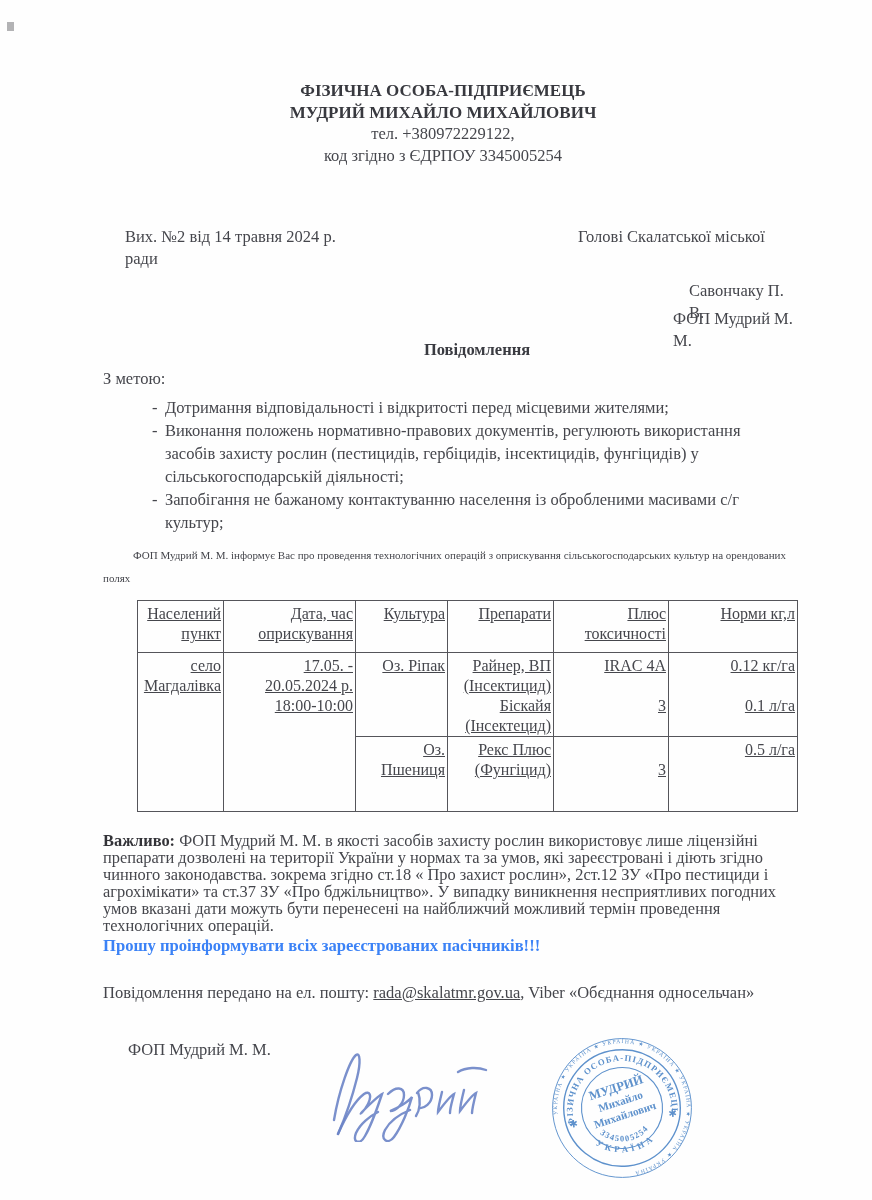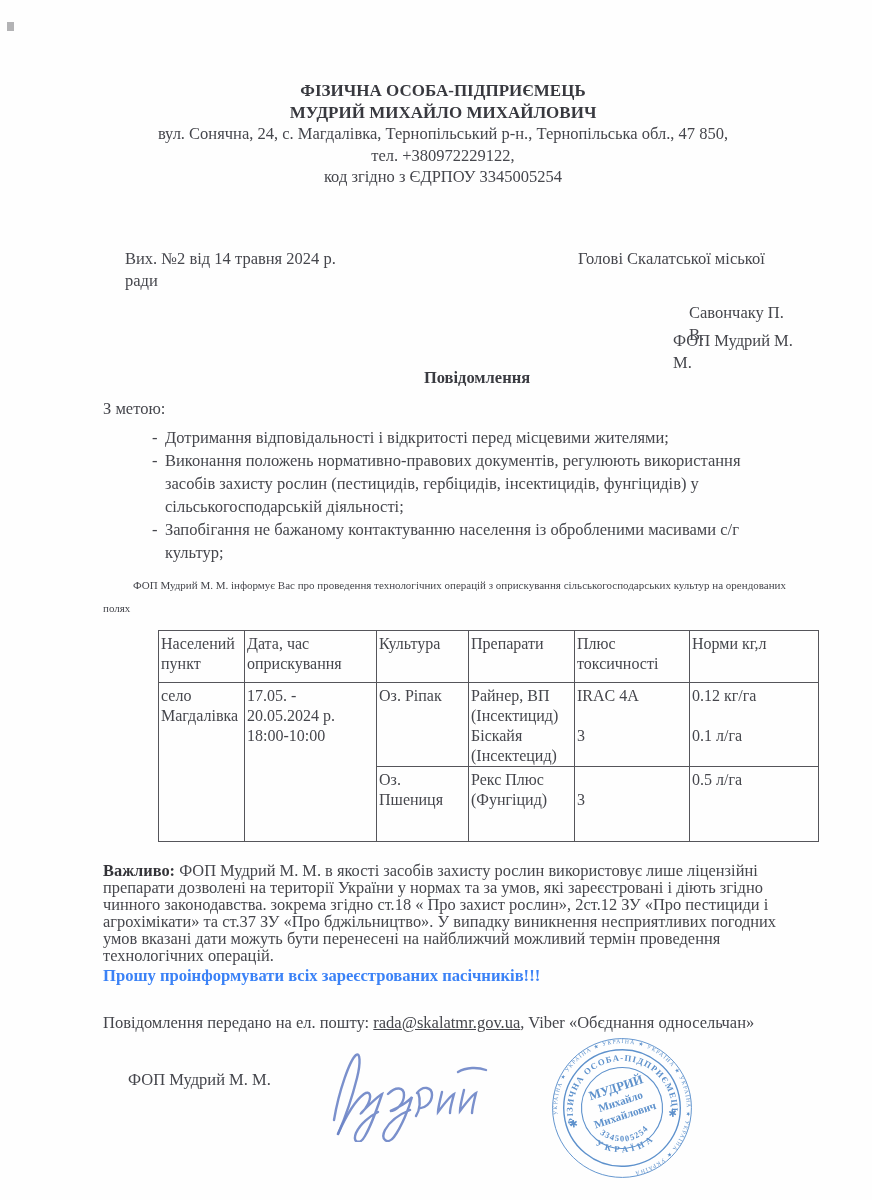--- a/index.html
+++ b/index.html
@@ -17,30 +17,30 @@
   .speck{position:absolute;left:7px;top:22px;width:7px;height:9px;background:#8a8a8e;opacity:.65;}
   
   .letterhead{text-align:center;line-height:21.5px;font-size:16.5px;width:100%;transform:translateX(-6px);}
   .letterhead .bold{font-weight:bold;font-size:17px;color:#38393f;}
   
   .ref-block{position:relative;height:112px;margin-top:58px;font-size:16.5px;line-height:22px;}
   .ref-left{position:absolute;left:22px;top:2px;}
   .addressee-1{position:absolute;left:475px;top:2px;}
   .addressee-2{position:absolute;left:586px;top:56px;}
   .addressee-3{position:absolute;left:570px;top:84px;}
-  .doc-title{font-weight:bold;text-align:center;font-size:16.5px;line-height:23px;margin:8px;text-indent:56px;color:#3a3b41;}
+  .doc-title{font-weight:bold;text-align:center;font-size:16.5px;line-height:23px;margin:2px;text-indent:56px;color:#3a3b41;}
   .purpose-label{margin-top:6px;font-size:16.5px;line-height:23px;}
   .bullets{margin-top:6px;font-size:16.5px;line-height:23px;}
   .bullet{display:flex;padding-left:49px;}
   .bullet .dash{width:13px;flex:none;}
   .bullet .btxt{width:600px;}
   .intro{margin:10px 0 0 0;font-size:11px;line-height:23px;text-indent:30px;width:692px;}
   
-  table.spray{border-collapse:collapse;margin:10px 0 0 55px;table-layout:fixed;width:660px;
-    font-size:16px;line-height:20px;text-align:left;color:#45464c;}
+  table.spray{border-collapse:collapse;margin:10px 0 0 34px;table-layout:fixed;width:660px;
+    font-size:16px;line-height:20px;text-align:right;color:#45464c;text-decoration:underline;}
   table.spray td,table.spray th{border:1px solid #55555a;vertical-align:top;padding:3px 2px 0 2px;font-weight:normal;}
   .preline{white-space:pre-line;}
   .c1{width:86px;} .c2{width:132px;} .c3{width:92px;} .c4{width:106px;} .c5{width:115px;} .c6{width:129px;}
   tr.hdr{height:52px;} tr.r1{height:78px;} tr.r2{height:75px;}
   
   .important{margin:20px 0 0 0;font-size:16.4px;line-height:17px;width:695px;}
   .important b{color:#333338;}
   .request{margin:0;font-weight:bold;font-size:16.6px;line-height:23px;color:#3b82f6;}
   .transmission{margin:24px 0 0 0;font-size:16.5px;line-height:23px;width:770px;}
   .email-link{color:#45464c;text-decoration:underline;cursor:pointer;}
@@ -54,21 +54,20 @@
 </style>
 </head>
 <body>
 
 <div class="page">
   <div class="speck"></div>
 
   <header class="letterhead">
     <div class="bold">ФІЗИЧНА ОСОБА-ПІДПРИЄМЕЦЬ</div>
     <div class="bold">МУДРИЙ МИХАЙЛО МИХАЙЛОВИЧ</div>
-    <div>вул. Сонячна, 24, с. Магдалівка, Тернопільський р-н., Тернопільська обл., 47 850,</div>
     <div>тел. +380972229122,</div>
     <div>код згідно з ЄДРПОУ 3345005254</div>
   </header>
 
   <section class="ref-block">
     <div class="ref-left">
       <div>Вих. №2 від 14 травня 2024 р.</div>
       <div>ради</div>
     </div>
     <div class="addressee-1">Голові Скалатської міської</div>

